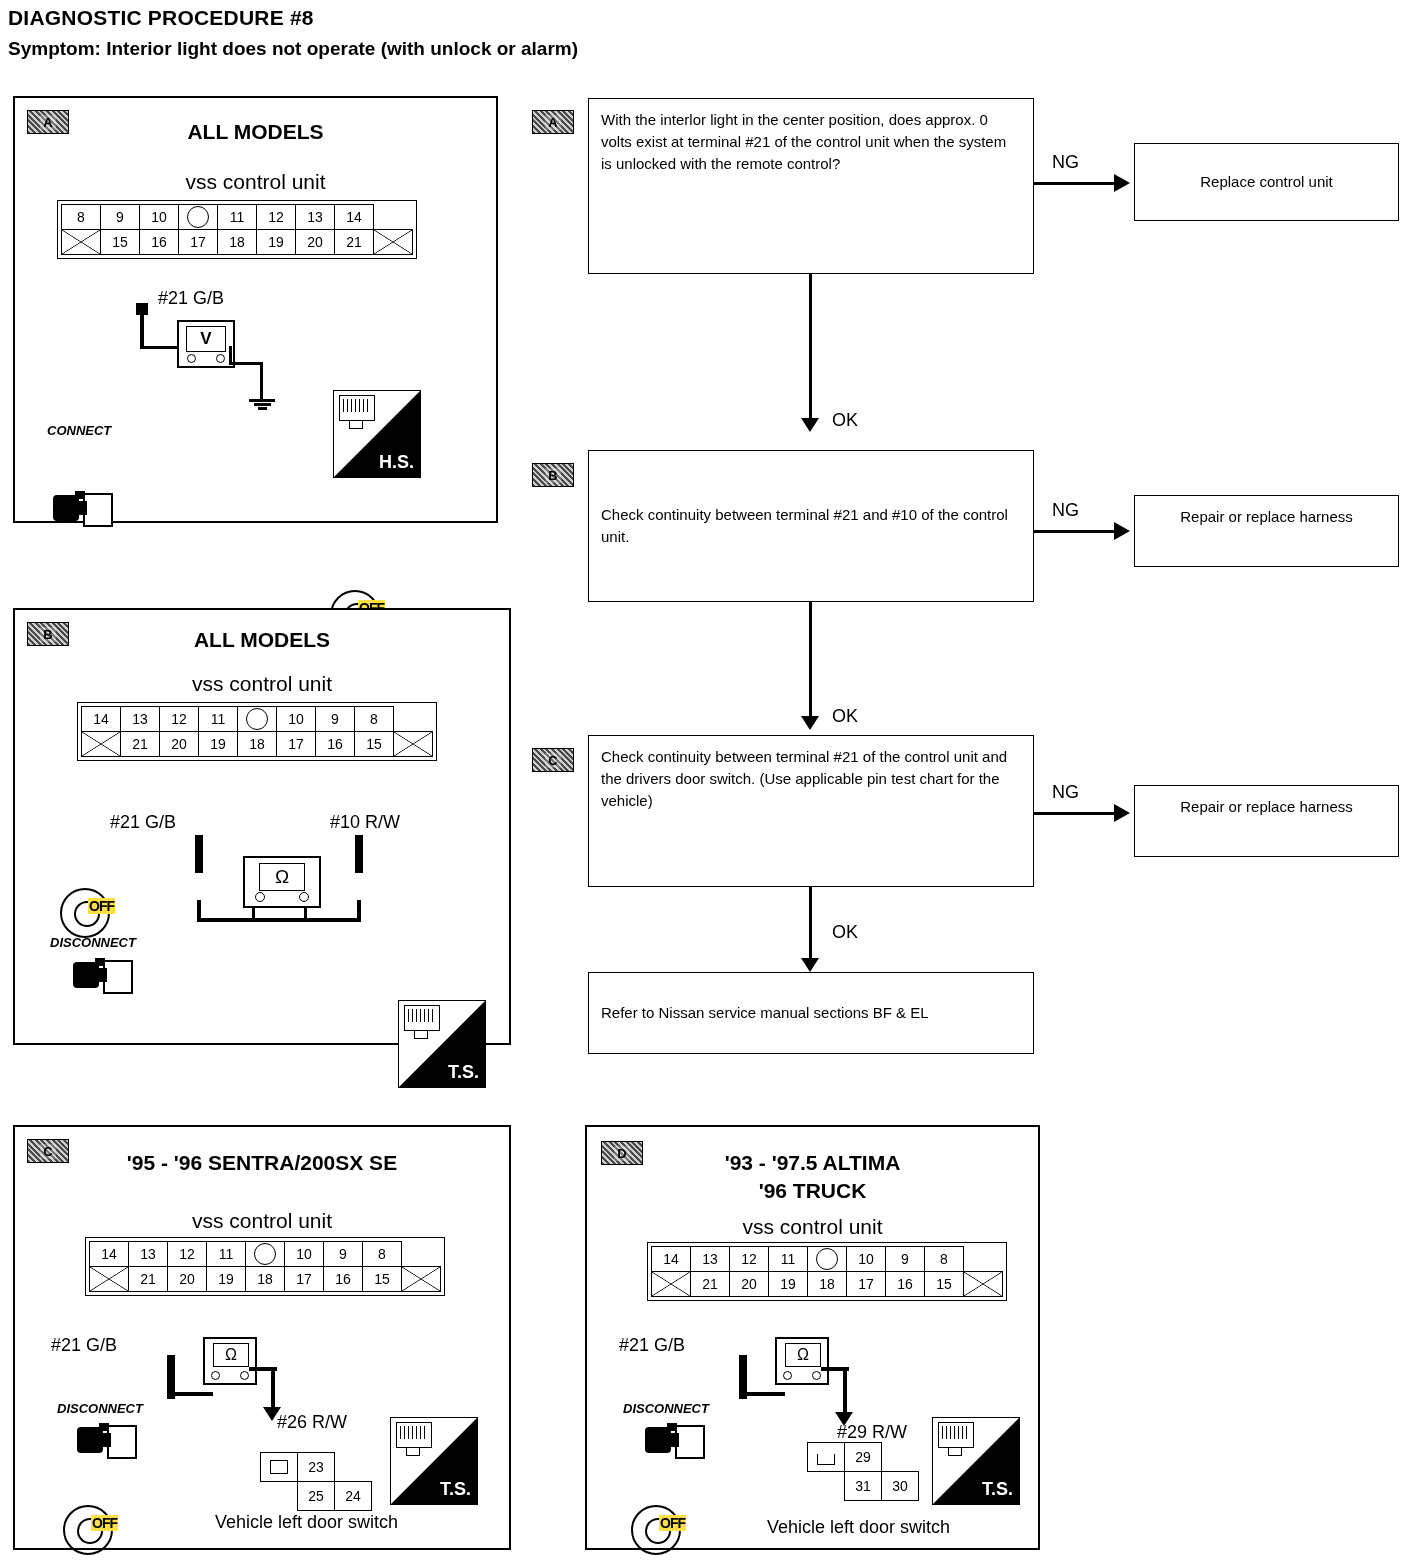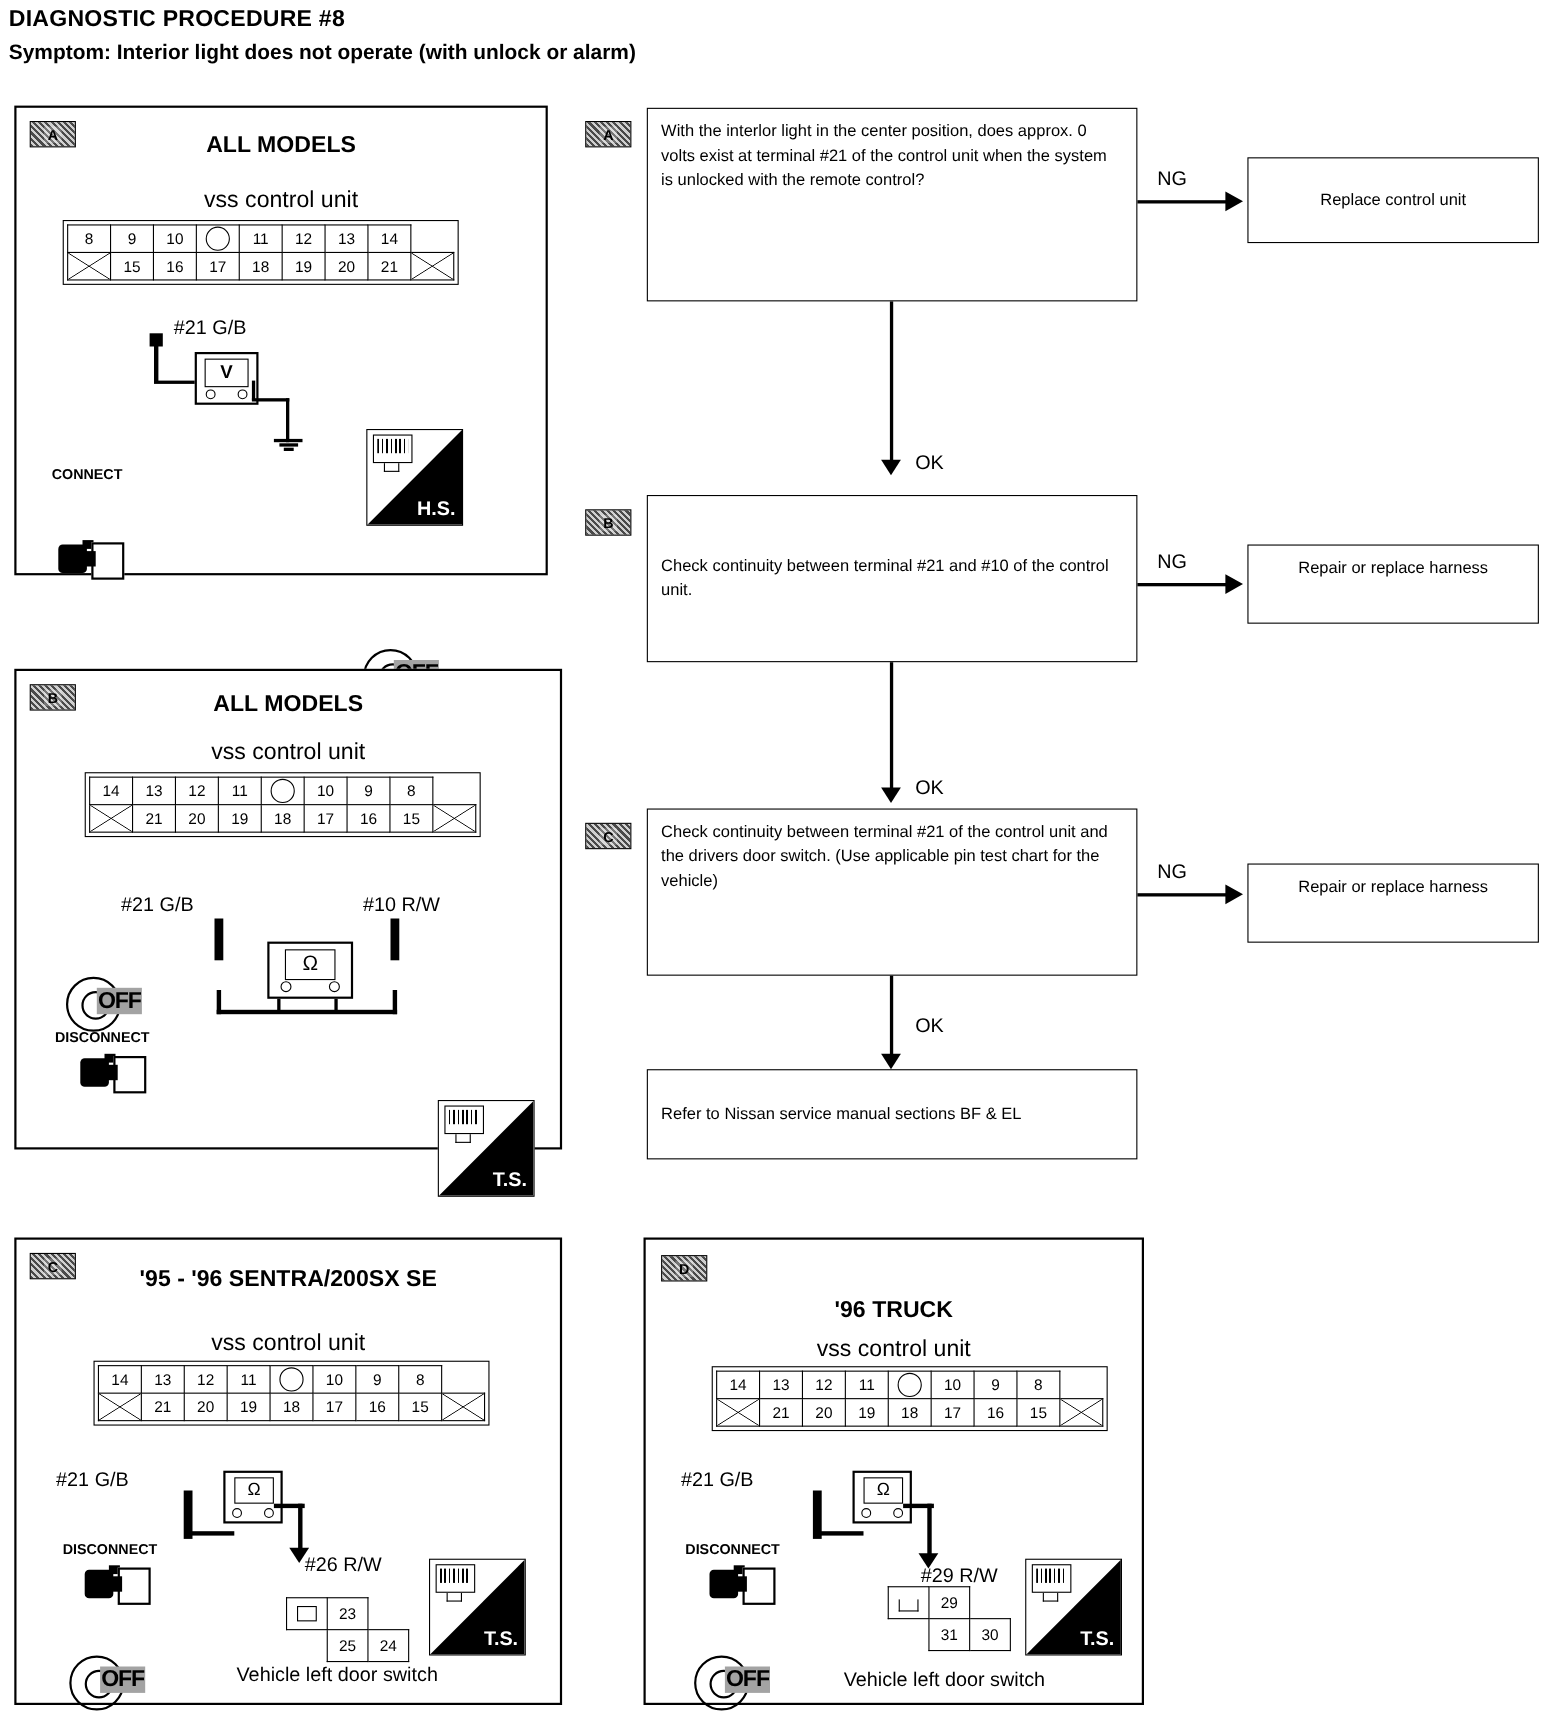--- a/index.html
+++ b/index.html
@@ -10,21 +10,21 @@
   .panel{border:2px solid #000;background:#fff;box-sizing:border-box;}
   .panel-title{text-align:center;font-size:21px;font-weight:bold;}
   .sub{text-align:center;font-size:21px;}
   .badge{width:40px;height:22px;border:1px solid #000;
     background:repeating-linear-gradient(45deg,#4a4a4a 0 2px,#cfcfcf 2px 4px);
     display:flex;align-items:center;justify-content:center;}
   .badge span{font-size:13px;font-weight:bold;color:#000;background:rgba(255,255,255,.25);padding:0 3px;}
   .flowbox{border:1.5px solid #000;background:#fff;box-sizing:border-box;padding:10px 12px;font-size:15px;line-height:1.45;}
   .flowbox.small{display:flex;align-items:center;}
   .lbl{font-size:18px;}
-  .lbl.b{font-weight:bold;}
+  .lbl.b{font-weight:bold;font-style:italic;}
   
   table.conn{border-collapse:collapse;}
   table.conn td{border:1px solid #000;width:36px;height:22px;text-align:center;font-size:14px;font-family:"Liberation Sans",sans-serif;}
   td.xcell{position:relative;}
   td.xcell:before,td.xcell:after{content:"";position:absolute;left:0;top:0;width:100%;height:100%;}
   td.xcell:before{background:linear-gradient(to top right,transparent calc(50% - 0.7px),#000 50%,transparent calc(50% + 0.7px));}
   td.xcell:after{background:linear-gradient(to bottom right,transparent calc(50% - 0.7px),#000 50%,transparent calc(50% + 0.7px));}
   td.circ{position:relative;}
   td.circ div{width:20px;height:20px;border:1.5px solid #000;border-radius:50%;margin:0 auto;}
   .conn-wrap{border:1.5px solid #000;padding:3px;display:inline-block;}
@@ -40,21 +40,21 @@
   .hsts .txt{position:absolute;right:6px;bottom:4px;color:#fff;font-size:18px;font-weight:bold;z-index:3;}
   .hsts .glyph{position:absolute;left:5px;top:4px;z-index:2;}
   .hsts .glyph .body{width:34px;height:24px;border:1.5px solid #000;background:#fff;position:relative;}
   .hsts .glyph .body:before{content:"";position:absolute;left:3px;top:3px;right:3px;bottom:8px;
      background:repeating-linear-gradient(90deg,#000 0 1.5px,#fff 1.5px 4px);}
   .hsts .glyph .tab{width:12px;height:7px;border:1.5px solid #000;border-top:none;background:#fff;margin-left:10px;}
   
   .knob{position:relative;width:84px;height:56px;}
   .knob .ring{position:absolute;left:0;top:4px;width:46px;height:46px;border:2.5px solid #000;border-radius:50%;}
   .knob .ring:after{content:"";position:absolute;left:12px;top:11px;width:22px;height:22px;border:2px solid #000;border-radius:50%;}
-  .knob .off{position:absolute;left:28px;top:14px;font-size:21px;font-weight:bold;letter-spacing:-1px;background:#a3a3a3;padding:0 1px;}
+  .knob .off{position:absolute;left:28px;top:14px;font-size:14px;font-weight:bold;letter-spacing:-1px;background:#fde047;padding:0 1px;}
   
   .plug{position:relative;width:60px;height:34px;}
   .plug .blk{position:absolute;left:0;top:4px;width:26px;height:26px;background:#000;border-radius:4px;}
   .plug .bar{position:absolute;left:20px;top:10px;width:14px;height:14px;background:#000;}
   .plug .sq{position:absolute;left:30px;top:2px;width:26px;height:30px;border:2.5px solid #000;background:#fff;}
   .plug .nub{position:absolute;left:22px;top:0px;width:10px;height:8px;background:#000;}
   
   .dsw{position:relative;}
   .dsw td{border:1.5px solid #000;width:34px;height:24px;text-align:center;font-size:14px;}
   .arrowhead{position:absolute;width:0;height:0;}
@@ -322,20 +322,21 @@
     </tbody>
       </table>
   </div>
   <div class="abs lbl" style="left:200px;top:385px;">Vehicle left door switch</div>
 </div>
 
 <div class="abs panel" style="left:585px;top:1125px;width:455px;height:425px;">
   <div class="abs badge" style="left:14px;top:14px;">
       <span>D</span>
     </div>
+  <div class="abs panel-title" style="left:0;top:24px;width:100%;">'93 - '97.5 ALTIMA</div>
   <div class="abs panel-title" style="left:0;top:52px;width:100%;">'96 TRUCK</div>
   <div class="abs sub" style="left:0;top:88px;width:100%;">vss control unit</div>
 
   <div class="abs" style="left:60px;top:115px;">
     <div class="conn-wrap">
       <table class="conn">
         <tbody>
             <tr>
           <td>14</td>
           <td>13</td>

